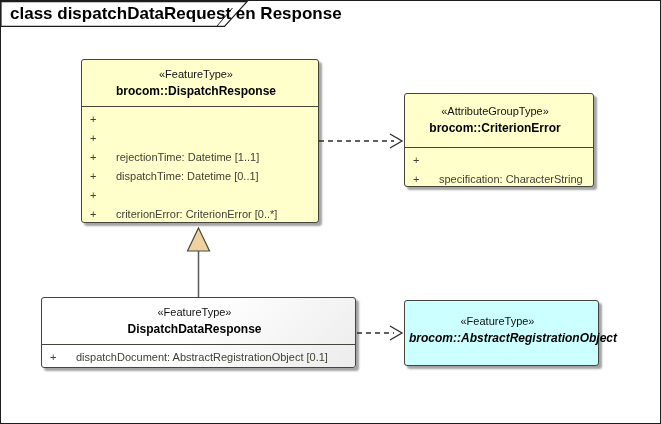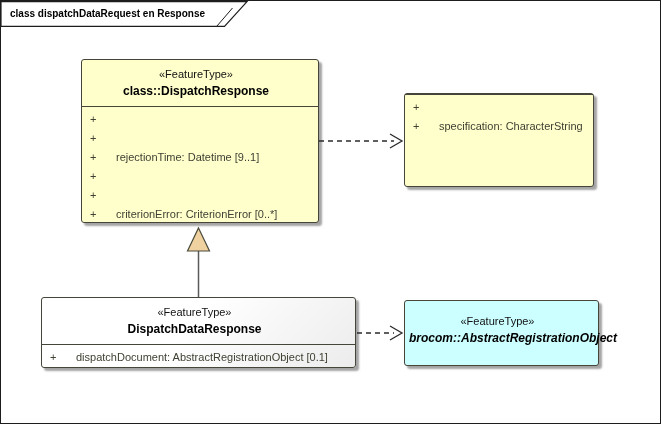--- a/index.html
+++ b/index.html
@@ -5,21 +5,21 @@
   html,body{margin:0;padding:0;background:#fff;}
   .canvas{
     position:relative;width:661px;height:424px;box-sizing:border-box;
     border:1px solid #1d1d1d;background:#fff;overflow:hidden;
     font-family:"Liberation Sans",sans-serif;
   }
   svg.layer{position:absolute;left:0;top:0;width:659px;height:422px;}
   
   .frame-tab{
     position:absolute;left:0;top:0;width:230px;height:26px;
-    line-height:25px;padding-left:9px;font-size:10px;font-weight:bold;color:#000;
+    line-height:25px;padding-left:9px;font-size:17px;font-weight:bold;color:#000;
     white-space:nowrap;
   }
   
   .uml-box{
     position:absolute;box-sizing:border-box;
     border:1.3px solid var(--border,#45453a);border-radius:3px;
     box-shadow:3px 3px 2px rgba(90,90,90,.55);
     display:flex;flex-direction:column;
   }
   .yellow{background:var(--class-fill,#ffffcc);}
@@ -44,47 +44,52 @@
   .gen-triangle{fill:var(--generalization-fill,#f0d2a0);stroke:#4a4a3a;stroke-width:1.2;}
 </style>
 </head>
 <body>
 
 <div class="canvas">
 
   <div class="uml-box yellow" style="left:80px;top:58px;width:238px;height:164px;">
     <div class="box-header">
       <div class="stereotype">«FeatureType»</div>
-      <div class="class-name">class::DispatchResponse</div>
+      <div class="class-name">brocom::DispatchResponse</div>
     </div>
     <div class="box-attrs">
       <div class="attr-row">
         <span class="vis">+</span>
       </div>
       <div class="attr-row">
         <span class="vis">+</span>
       </div>
       <div class="attr-row">
         <span class="vis">+</span>
-        <span class="attr-text">rejectionTime: Datetime [9..1]</span>
+        <span class="attr-text">rejectionTime: Datetime [1..1]</span>
       </div>
       <div class="attr-row">
         <span class="vis">+</span>
+        <span class="attr-text">dispatchTime: Datetime [0..1]</span>
       </div>
       <div class="attr-row">
         <span class="vis">+</span>
       </div>
       <div class="attr-row">
         <span class="vis">+</span>
         <span class="attr-text">criterionError: CriterionError [0..*]</span>
       </div>
     </div>
   </div>
 
   <div class="uml-box yellow hdr-tall" style="left:403px;top:92px;width:190px;height:94px;">
+    <div class="box-header">
+      <div class="stereotype">«AttributeGroupType»</div>
+      <div class="class-name">brocom::CriterionError</div>
+    </div>
     <div class="box-attrs">
       <div class="attr-row">
         <span class="vis">+</span>
       </div>
       <div class="attr-row">
         <span class="vis">+</span>
         <span class="attr-text">specification: CharacterString</span>
       </div>
     </div>
   </div>

